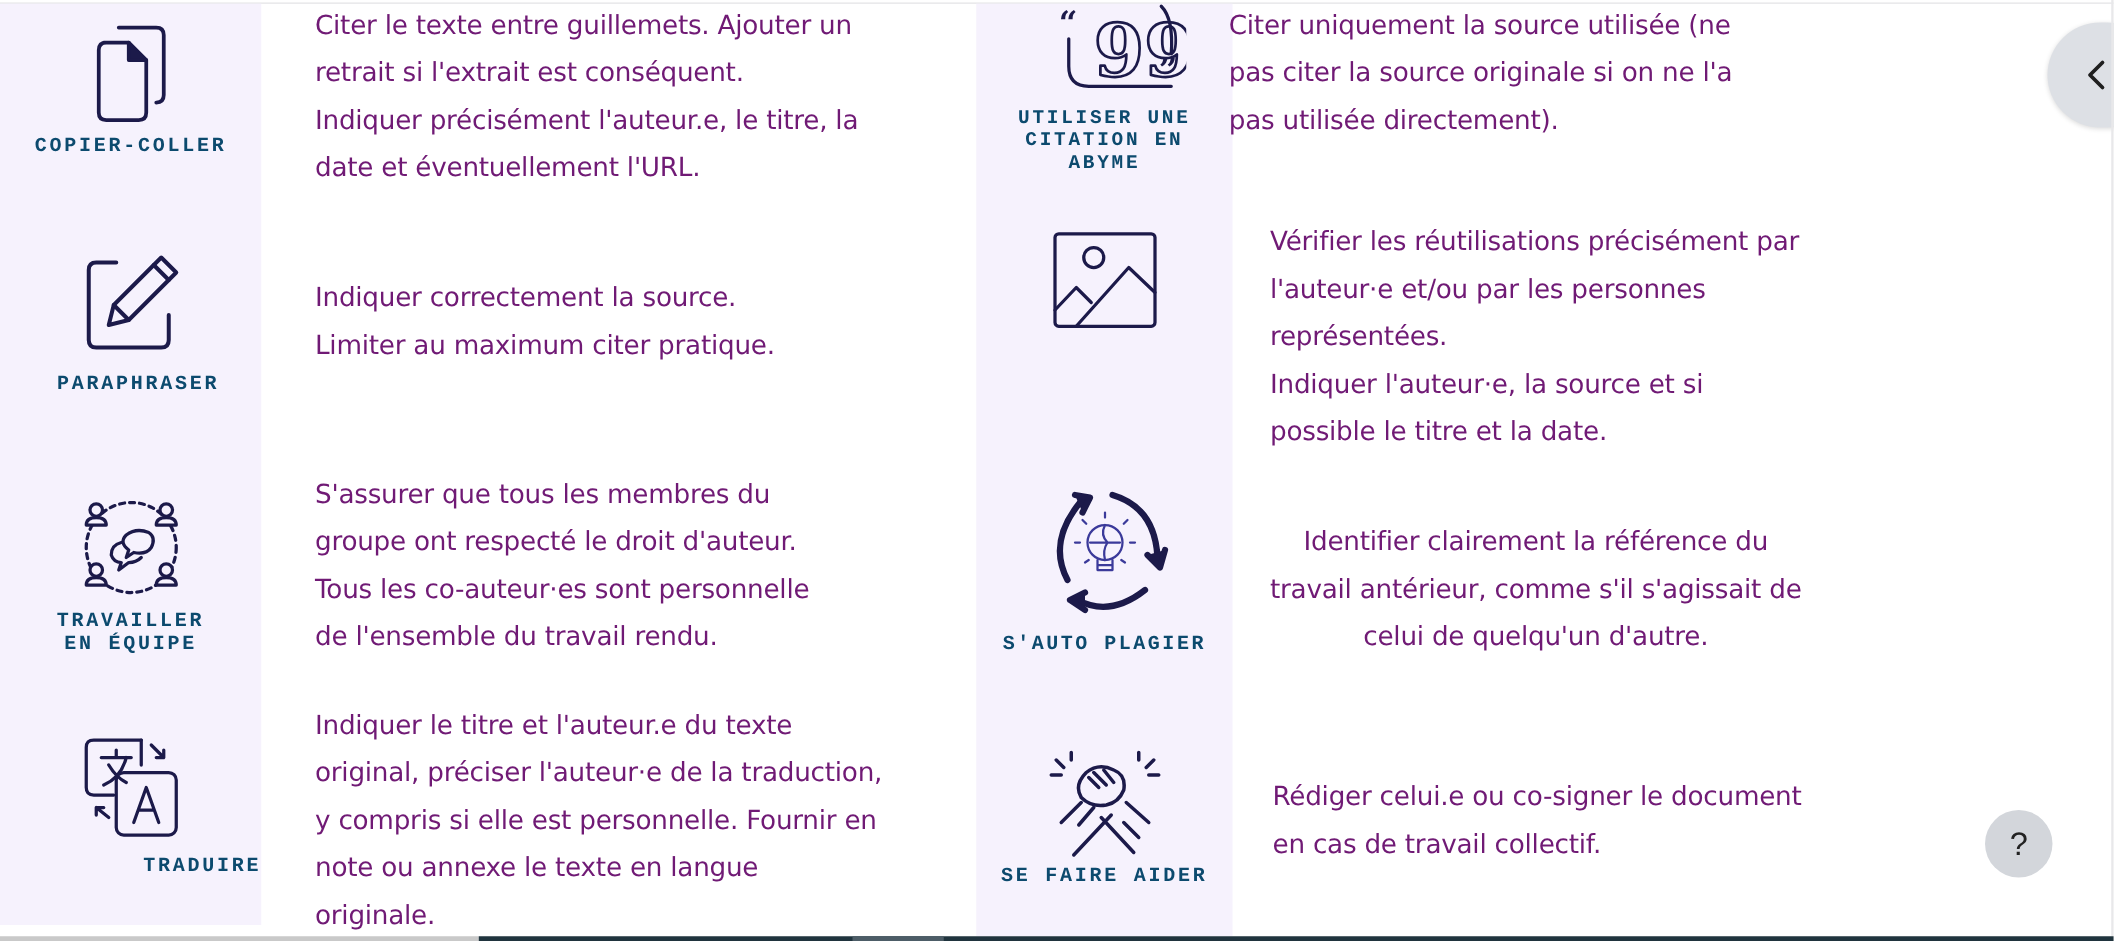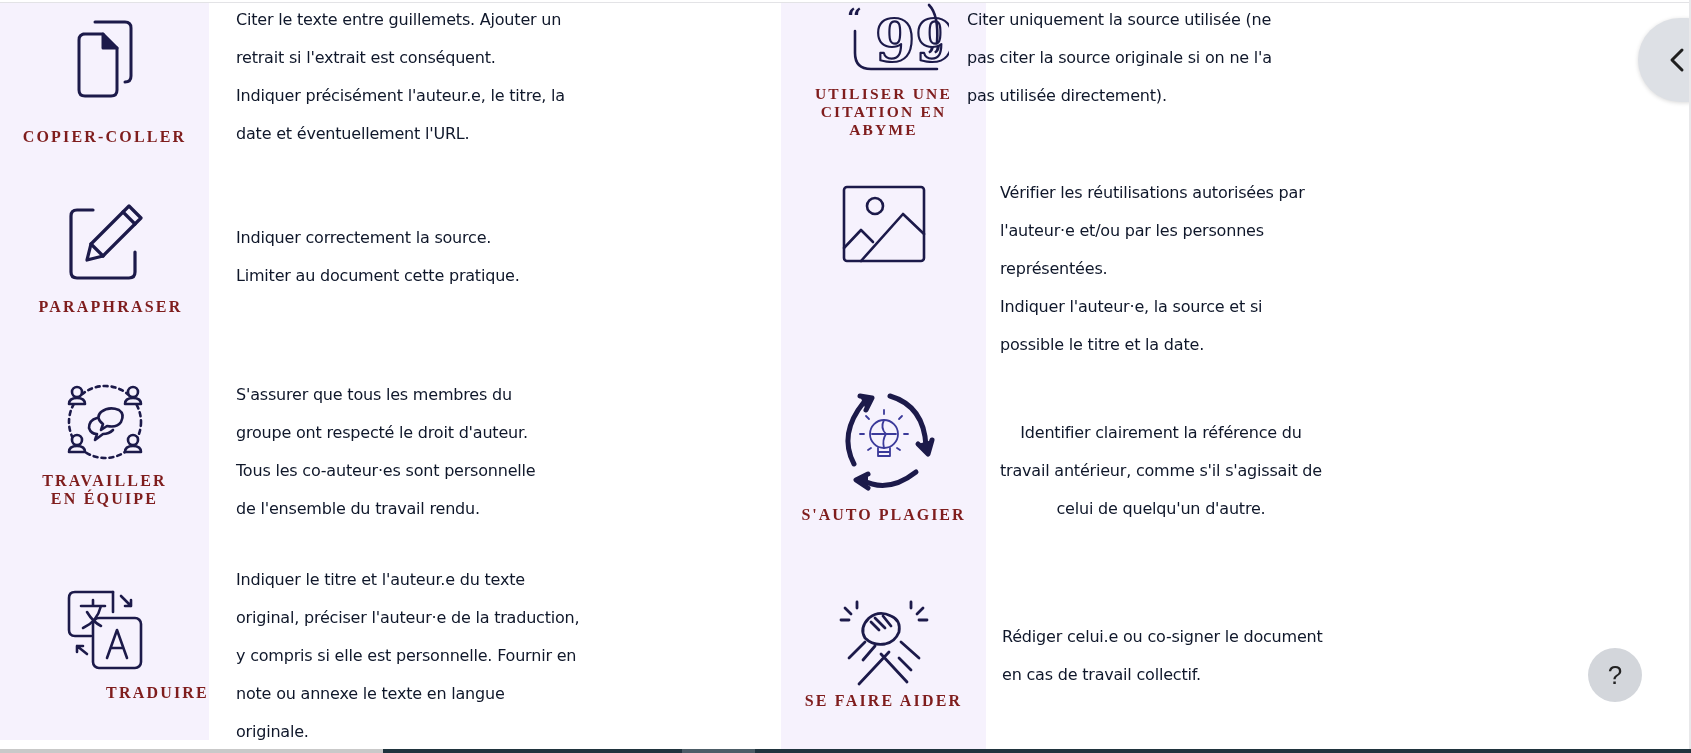--- a/index.html
+++ b/index.html
@@ -9,27 +9,27 @@
     font-family:"DejaVu Sans", sans-serif;
     color:#1b1a5e;
   }
   .top-line { position:absolute; left:0; top:2px; width:1691px; height:1px; background:#e3e3e6; }
   .panel-left { position:absolute; left:0; top:3px; width:209px; height:737px; background:#f6f2fd; }
   .panel-mid { position:absolute; left:781px; top:3px; width:205px; height:746px; background:#f6f2fd; }
 
   .icon-cell { position:absolute; text-align:center; }
   .icon-cell svg { display:block; margin:0 auto; }
   .icon-label {
-    font-family:Liberation Serif, serif; font-weight:bold; font-size:16px;
-    letter-spacing:2.2px; color:#7f1d1d; line-height:18px; text-transform:uppercase;
+    font-family:Liberation Mono, monospace; font-weight:bold; font-size:16px;
+    letter-spacing:2.2px; color:#0c4a6e; line-height:18px; text-transform:uppercase;
   }
 
   .desc {
-    position:absolute; font-size:16px; line-height:38px; color:#0f172a;
-    white-space:pre-line; letter-spacing:-0.2px;
+    position:absolute; font-size:21px; line-height:38px; color:#701a75;
+    white-space:pre-line; letter-spacing:-0.2px;margin-left:16px;
   }
 
   .side-toggle {
     position:absolute; left:1638px; top:18px; width:90px; height:84px;
     border-radius:42px; background:#dde0e5; box-shadow:0 1px 4px rgba(0,0,0,0.15);
     cursor:pointer;
   }
   .side-toggle span { position:absolute; left:24px; top:24px; }
   .help-btn {
     position:absolute; left:1588px; top:648px; width:54px; height:54px; border-radius:50%;
@@ -48,40 +48,40 @@
 <div class="top-line"></div>
 <div class="panel-left"></div>
 <div class="panel-mid"></div>
 
 <div class="icon-cell" style="left:0;top:18px;width:209px;">
   <svg width="72" height="84" viewBox="0 0 72 84" fill="none" stroke="#1c1a4a" stroke-width="3" stroke-linecap="round" stroke-linejoin="round">
     <path d="M26 4 H56 Q62 4 62 10 V58 Q62 64 56 64"></path>
     <path d="M14 16 H34 L48 30 V72 Q48 78 42 78 H16 Q10 78 10 72 V22 Q10 16 16 16 Z"></path>
     <path d="M34 16 V30 H48" fill="#1c1a4a"></path>
   </svg>
-  <div class="icon-label" style="margin-top:26px;">COPIER-COLLER</div>
+  <div class="icon-label" style="margin-top:6px;">COPIER-COLLER</div>
 </div>
 <div class="desc" style="left:236px;top:1px;">Citer le texte entre guillemets. Ajouter un
 retrait si l'extrait est conséquent.
 Indiquer précisément l'auteur.e, le titre, la
 date et éventuellement l'URL.</div>
 
 <div class="icon-cell" style="left:0;top:200px;width:209px;">
   <svg width="84" height="84" viewBox="0 0 84 84" fill="none" stroke="#1c1a4a" stroke-width="3.2" stroke-linecap="round" stroke-linejoin="round">
     <path d="M30 10 H14 Q8 10 8 16 V72 Q8 78 14 78 H66 Q72 78 72 72 V52"></path>
     <path d="M66 6 L78 18 L40 56 L24 60 L28 44 Z"></path>
     <path d="M60 12 L72 24"></path>
     <path d="M28 44 L40 56"></path>
   </svg>
   <div class="icon-label" style="margin-top:14px;padding-left:12px;">PARAPHRASER</div>
 </div>
 <div class="desc" style="left:236px;top:219px;">Indiquer correctement la source.
-Limiter au document cette pratique.</div>
-
-<div class="icon-cell" style="left:0;top:378px;width:209px;">
+Limiter au maximum citer pratique.</div>
+
+<div class="icon-cell" style="left:0;top:394px;width:209px;">
   <svg width="88" height="88" viewBox="0 0 88 88" fill="none" stroke="#1c1a4a" stroke-width="2.6" stroke-linecap="round" stroke-linejoin="round">
     <circle cx="44" cy="44" r="36" stroke-dasharray="4 4"></circle>
     <circle cx="16" cy="14" r="5" fill="#f6f2fd"></circle>
       <path d="M8 26 Q8 20 16 20 Q24 20 24 26 Z" fill="#f6f2fd"></path>
     <circle cx="72" cy="14" r="5" fill="#f6f2fd"></circle>
       <path d="M64 26 Q64 20 72 20 Q80 20 80 26 Z" fill="#f6f2fd"></path>
     <circle cx="16" cy="62" r="5" fill="#f6f2fd"></circle>
       <path d="M8 74 Q8 68 16 68 Q24 68 24 74 Z" fill="#f6f2fd"></path>
     <circle cx="72" cy="62" r="5" fill="#f6f2fd"></circle>
       <path d="M64 74 Q64 68 72 68 Q80 68 80 74 Z" fill="#f6f2fd"></path>
@@ -135,21 +135,21 @@
 pas utilisée directement).</div>
 
 <div class="icon-cell" style="left:781px;top:184px;width:205px;">
   <svg width="86" height="80" viewBox="0 0 86 80" fill="none" stroke="#1c1a4a" stroke-width="2.6" stroke-linecap="round" stroke-linejoin="round">
     <rect x="3" y="3" width="80" height="74" rx="3"></rect>
     <circle cx="34" cy="22" r="8"></circle>
     <path d="M3 64 L20 46 L32 58"></path>
     <path d="M20 77 L62 30 L83 50"></path>
   </svg>
 </div>
-<div class="desc" style="left:1000px;top:174px;">Vérifier les réutilisations autorisées par
+<div class="desc" style="left:1000px;top:174px;">Vérifier les réutilisations précisément par
 l'auteur·e et/ou par les personnes
 représentées.
 Indiquer l'auteur·e, la source et si
 possible le titre et la date.</div>
 
 <div class="icon-cell" style="left:781px;top:388px;width:205px;">
   <svg width="104" height="110" viewBox="0 0 104 110" fill="none" stroke="#1c1a4a" stroke-width="5" stroke-linecap="round" stroke-linejoin="round">
     <path d="M22 76 Q6 46 32 14"></path>
     <path d="M28 8 L40 10 L34 22" fill="#1c1a4a"></path>
     <path d="M58 8 Q92 18 94 58"></path>

